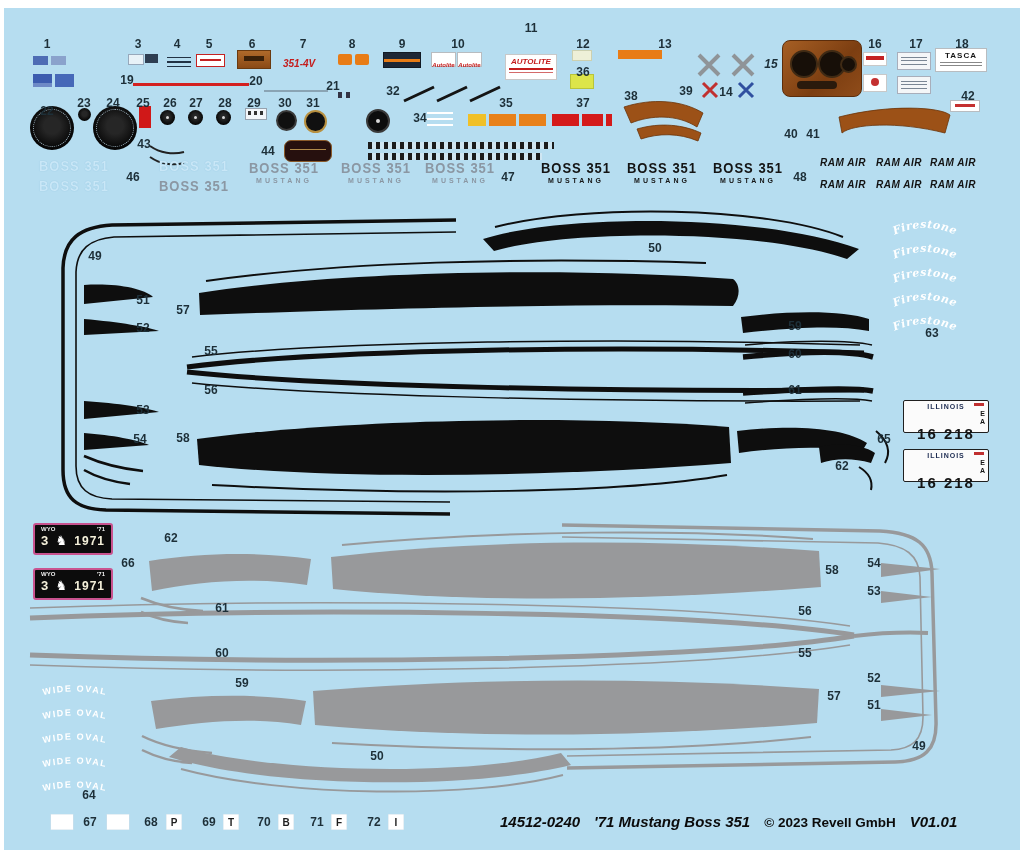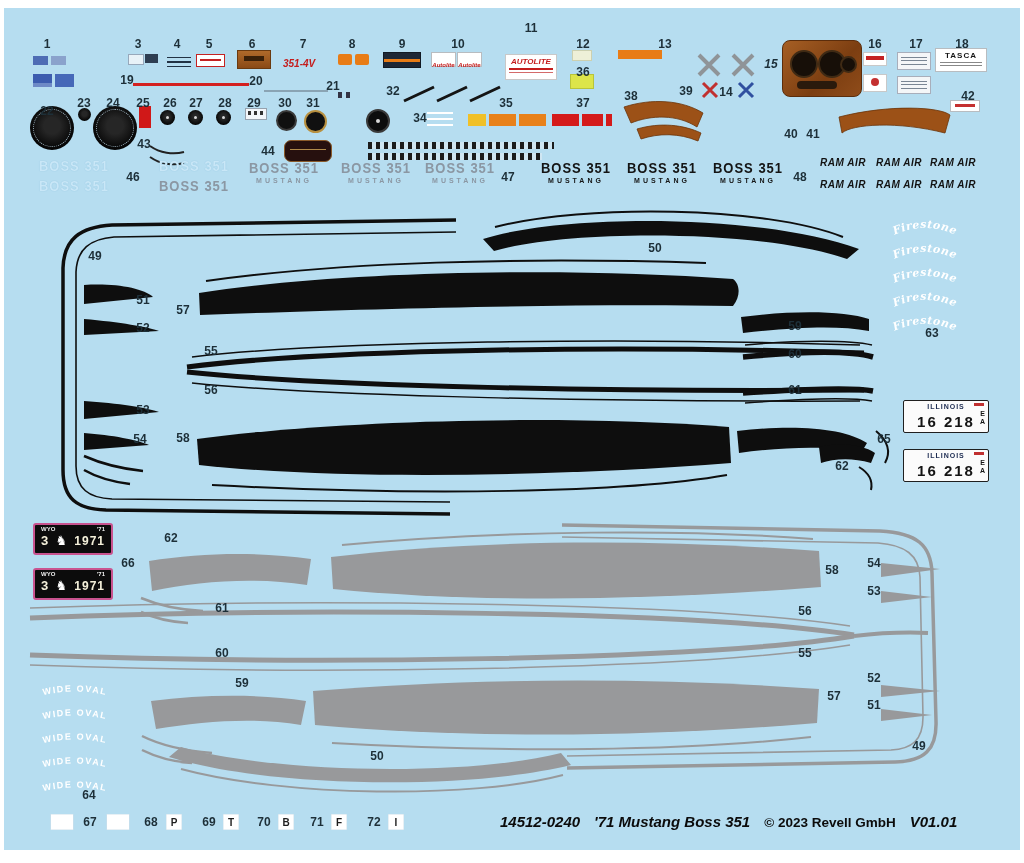--- a/index.html
+++ b/index.html
@@ -15,21 +15,21 @@
   .boss{position:absolute;width:88px;text-align:center;}
   .boss .b1{font:800 13px "Liberation Sans",sans-serif;letter-spacing:1px;transform:scaleY(1.15);white-space:nowrap;}
   .boss .b2{font:700 7px "Liberation Sans",sans-serif;letter-spacing:3px;margin-top:2px;white-space:nowrap;}
   .boss.pale .b1{color:#c9e7f7;text-shadow:0 0 1px #85bcda;}
   .boss.gray .b1,.boss.gray .b2{color:#8b97a3;}
   .boss.black .b1,.boss.black .b2{color:#141414;}
   .ram{position:absolute;font:italic 800 10px "Liberation Sans",sans-serif;color:#121212;letter-spacing:.5px;white-space:nowrap;}
   
   .plate-il{position:absolute;width:86px;height:33px;background:#fbfbfb;border:1.5px solid #1f1f1f;border-radius:2px;box-sizing:border-box;}
   .il-head{text-align:center;font:700 7px "Liberation Sans",sans-serif;color:#1b2a50;letter-spacing:1px;margin-top:2px;}
-  .il-num{text-align:center;font:700 15px "Liberation Sans",sans-serif;color:#141414;letter-spacing:2px;margin-top:3px;}
+  .il-num{text-align:center;font:700 15px "Liberation Sans",sans-serif;color:#141414;letter-spacing:2px;margin-top:15px;}
   .il-side{position:absolute;right:3px;top:9px;font:700 7px "Liberation Sans",sans-serif;color:#141414;line-height:8px;text-align:center;}
   .il-red{position:absolute;right:4px;top:2px;width:10px;height:3px;background:#c03030;}
   .plate-wy{position:absolute;width:80px;height:32px;background:#0c0c0c;border:2.5px solid #c9538f;border-radius:3px;box-sizing:border-box;}
   .wy-head{display:flex;justify-content:space-between;padding:1px 6px 0;font:700 6px "Liberation Sans",sans-serif;color:#efefef;}
   .wy-main{display:flex;justify-content:space-between;align-items:center;padding:0 6px;margin-top:1px;}
   .wy-n{font:800 13px "Liberation Sans",sans-serif;color:#f4f0da;}
   .wy-horse{font-size:13px;line-height:12px;color:#ffffff;}
   .wy-year{font:800 12px "Liberation Sans",sans-serif;color:#f4f0da;letter-spacing:1px;}
   
   .letterbox{position:absolute;transform:translate(-50%,-50%);width:15px;height:15px;background:#ffffff;

